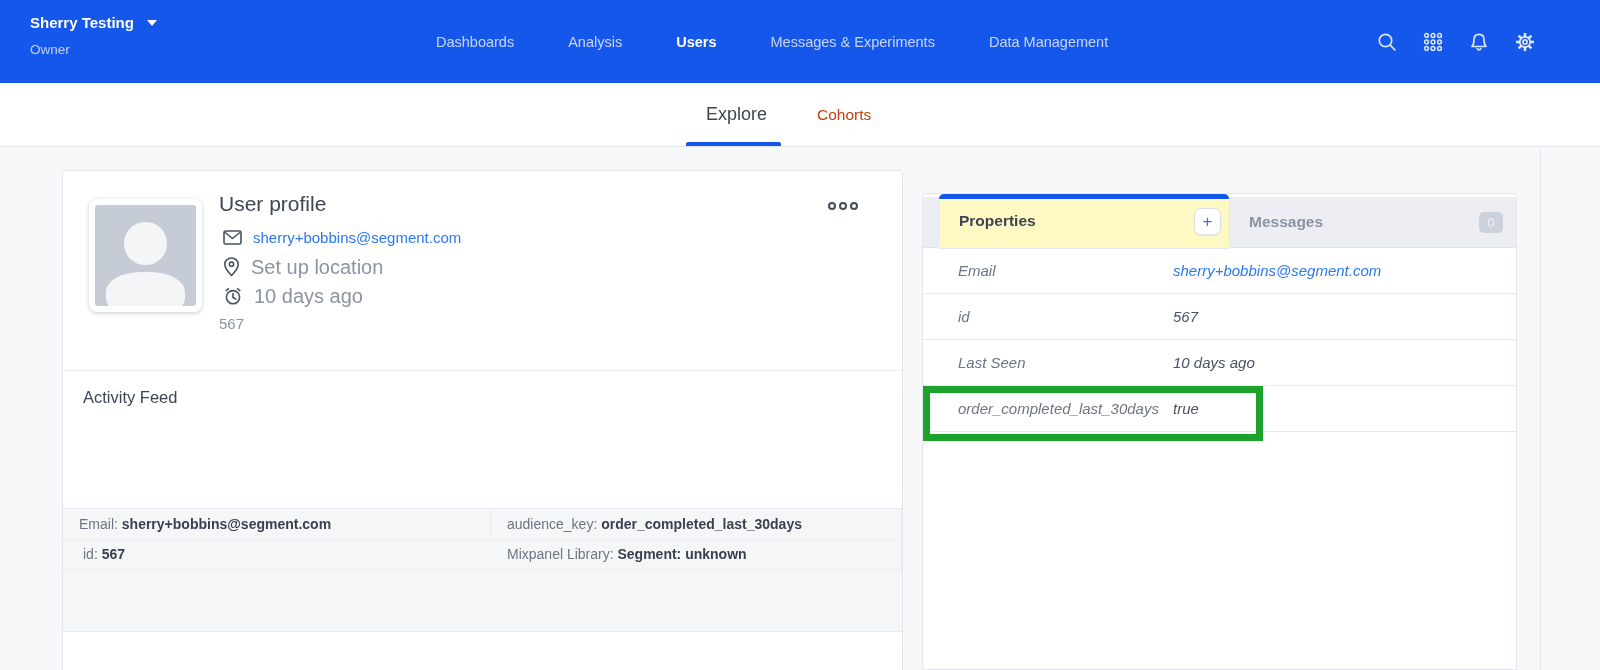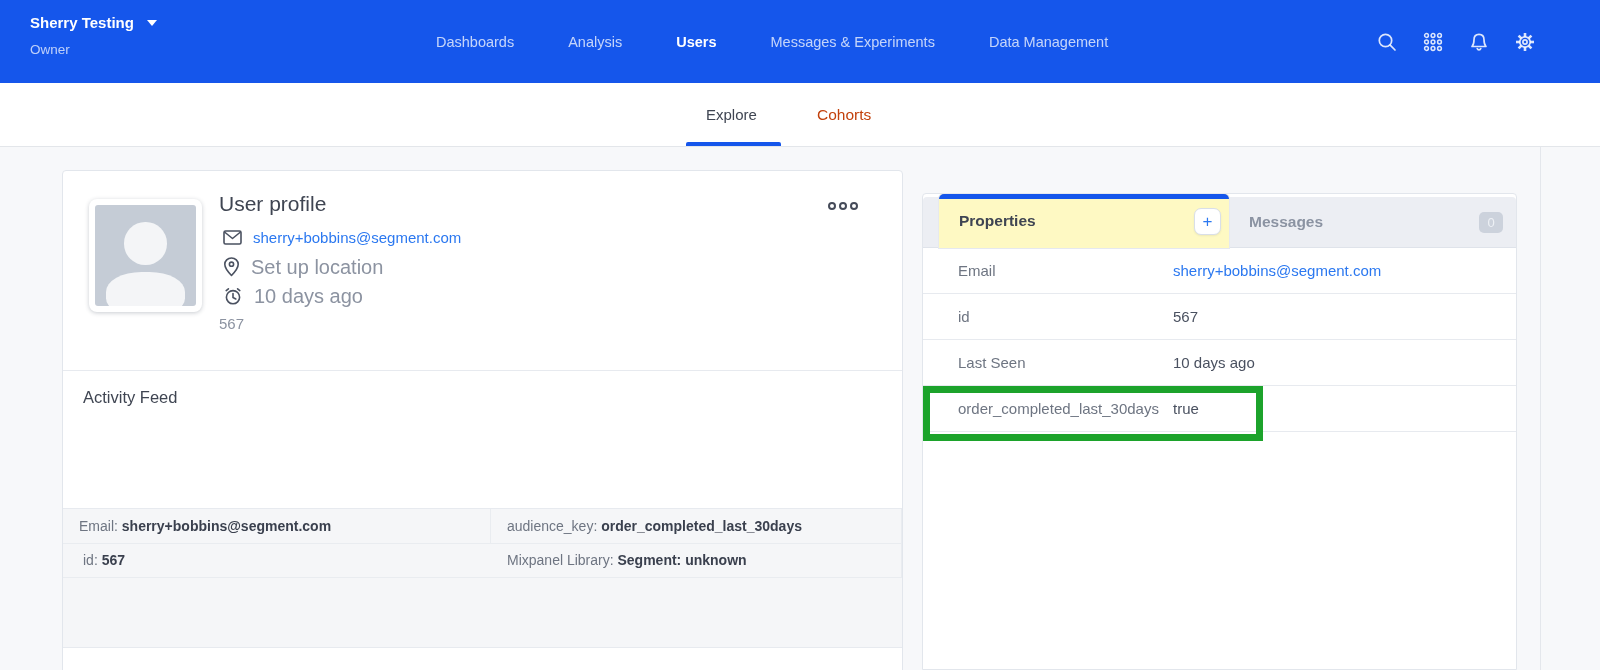--- a/index.html
+++ b/index.html
@@ -15,21 +15,21 @@
   .proj { position:absolute; left:30px; top:14px; color:#fff; font-size:15px; font-weight:bold; display:flex; align-items:center; gap:13px; cursor:pointer; }
   .caret { width:0; height:0; border-left:5px solid transparent; border-right:5px solid transparent; border-top:6px solid #fff; }
   .role { position:absolute; left:30px; top:42px; color:rgba(255,255,255,.72); font-size:13.5px; }
   .navmenu { position:absolute; left:436px; top:0; height:83px; display:flex; align-items:center; gap:54px; }
   .navitem { color:rgba(255,255,255,.75); font-size:14.5px; cursor:pointer; white-space:nowrap; }
   .navitem.active { color:#fff; font-weight:bold; }
   .navicons { position:absolute; right:64px; top:0; height:83px; display:flex; align-items:center; gap:24px; }
   .navicons svg { display:block; cursor:pointer; }
   
   .tabbar { position:absolute; left:0; top:83px; width:1600px; height:64px; background:#fff; border-bottom:1px solid #e3e6ea; }
-  .tab-explore { position:absolute; left:706px; top:0; height:63px; line-height:63px; font-size:15px; color:#3f4552; font-weight:500; cursor:pointer; }
+  .tab-explore { position:absolute; left:706px; top:0; height:63px; line-height:63px; font-size:18px; color:#3f4552; font-weight:500; cursor:pointer; }
   .tab-cohorts { position:absolute; left:801px; top:0; height:63px; line-height:63px; font-size:15.5px; color:#c2410c; cursor:pointer;margin-left:16px; }
   .tab-underline { position:absolute; left:686px; bottom:0; width:95px; height:4px; background:var(--nav-blue,#1556eb); border-radius:2px 2px 0 0; }
   .gutter-line { position:absolute; left:1540px; top:147px; width:1px; height:523px; background:#e4e7ec; }
   
   .card { background:#fff; border:1px solid #e2e6ec; border-radius:4px; position:absolute; }
   .card-left { left:62px; top:170px; width:841px; height:520px; }
   .menu-dots { position:absolute; right:44px; top:31px; display:flex; gap:3px; cursor:pointer; }
   .menu-dots i { width:8px; height:8px; border:2px solid #454b59; border-radius:50%; display:block; }
   .avatar { position:absolute; left:26px; top:28px; width:113px; height:113px; background:#fff; border-radius:8px; box-shadow:0 1px 4px rgba(40,50,70,.25); padding:6px; }
   .avatar-inner { position:relative; width:100%; height:100%; background:#c5ccd6; border-radius:3px; overflow:hidden; }
@@ -44,38 +44,38 @@
   .uid { position:absolute; left:156px; top:144px; color:#8c93a1; font-size:15px; }
   .af-header { position:absolute; left:0; top:199px; width:100%; height:52px; border-top:1px solid #e7eaef; }
   .af-title { position:absolute; left:20px; top:0; line-height:52px; font-size:16.5px; color:#3f4552; }
   .date-band { position:absolute; left:0; top:251px; width:100%; height:36px; background:#f1f3f7; border-top:1px solid #e7eaef; border-bottom:1px solid #e7eaef; }
   .date-band span { position:absolute; left:16px; line-height:34px; font-size:11.5px; font-weight:bold; letter-spacing:.4px; color:#4a5160; text-transform:uppercase; }
   .event-row { position:absolute; left:0; top:287px; width:100%; height:50px; cursor:pointer; }
   .event-time { position:absolute; left:20px; line-height:50px; font-size:14.5px; color:#6e7582; }
   .event-dot { position:absolute; left:100px; top:18px; }
   .event-name { position:absolute; left:121px; line-height:50px; font-size:14.5px; color:#545b69; }
   .event-chevron { position:absolute; right:22px; top:21px; }
-  .detail-table { position:absolute; left:0; top:337px; width:100%; height:140px; background:#f5f6f8; border-top:1px solid #e7eaef; border-bottom:1px solid #e7eaef; display:grid; grid-template-columns:428px 1fr; grid-template-rows:repeat(4,1fr); }
+  .detail-table { position:absolute; left:0; top:337px; width:100%; height:124px; background:#f5f6f8; border-top:1px solid #e7eaef; border-bottom:1px solid #e7eaef; display:grid; grid-template-columns:428px 1fr; grid-template-rows:repeat(4,1fr); }
   .dcell { border-bottom:1px solid #e9ecf0; display:flex; align-items:center; padding-left:16px; font-size:14px; white-space:nowrap; overflow:hidden; }
   .dcell.c1 { border-right:1px solid #e9ecf0; }
   .dcell.c2 { padding-left:20px; }
   .dcell.lastrow { border-bottom:none; }
   .dlabel { color:#6e7582; }
   .dvalue { color:#3a404e; font-weight:bold; }
   
   .card-right { left:922px; top:193px; width:595px; height:477px; border-radius:4px 4px 0 0; }
   .tabstrip-gray { position:absolute; left:0; top:3px; right:0; height:51px; background:#eceef3; border-bottom:1px solid #dfe3ea; border-radius:4px 4px 0 0; }
   .prop-tab { position:absolute; left:16px; top:0; width:290px; height:54px; background:#fef9c3; border-radius:5px 5px 0 0; box-shadow:0 0 0 1px #e6e9ef; cursor:pointer; }
   .prop-tab .bluebar { position:absolute; left:0; top:0; width:100%; height:5px; background:var(--nav-blue,#1556eb); border-radius:5px 5px 0 0; }
   .prop-tab-label { position:absolute; left:20px; top:0; line-height:54px; font-size:15.5px; font-weight:bold; color:#3f4552; }
   .add-btn { position:absolute; right:8px; top:14px; width:27px; height:27px; background:#fff; border:1px solid #d9dfe8; border-radius:7px; color:var(--link-blue,#2b78f0); font-size:17px; line-height:25px; text-align:center; cursor:pointer; box-shadow:0 1px 2px rgba(40,50,70,.08); }
   .msg-tab { position:absolute; left:306px; top:3px; right:0; height:51px; cursor:pointer; }
   .msg-label { position:absolute; left:20px; line-height:49px; font-size:15.5px; font-weight:bold; color:#8b93a2; }
   .msg-badge { position:absolute; right:13px; top:15px; min-width:24px; height:21px; background:#ccd2dc; border-radius:5px; color:#eef1f5; font-size:13px; line-height:21px; text-align:center; padding:0 5px; }
-  .prop-rows { position:absolute; left:0; top:54px; right:0; }
+  .prop-rows { position:absolute; left:0; top:54px; right:0;font-style:italic; }
   .prow { position:relative; height:46px; border-bottom:1px solid #e7eaef; }
   .plabel { position:absolute; left:35px; line-height:46px; font-size:15px; color:#6e7582; white-space:nowrap; }
   .pvalue { position:absolute; left:250px; line-height:46px; font-size:15px; color:#4a5160; white-space:nowrap; }
   .pvalue.is-link { color:var(--link-blue,#2b78f0); cursor:pointer; }
   
   .highlight-box { position:absolute; left:923px; top:386px; width:340px; height:55px; border:7px solid var(--highlight-green,#1ca32b); z-index:10; pointer-events:none; }
 </style>
 </head>
 <body>
 

